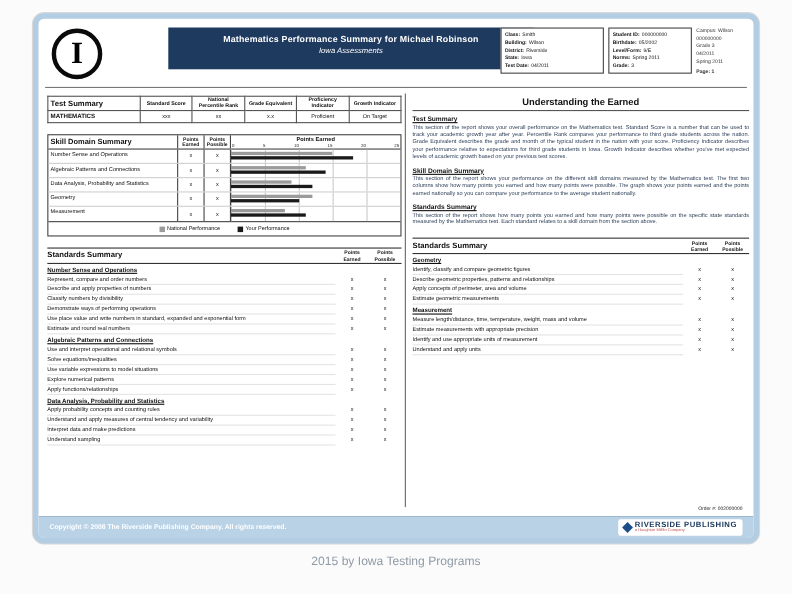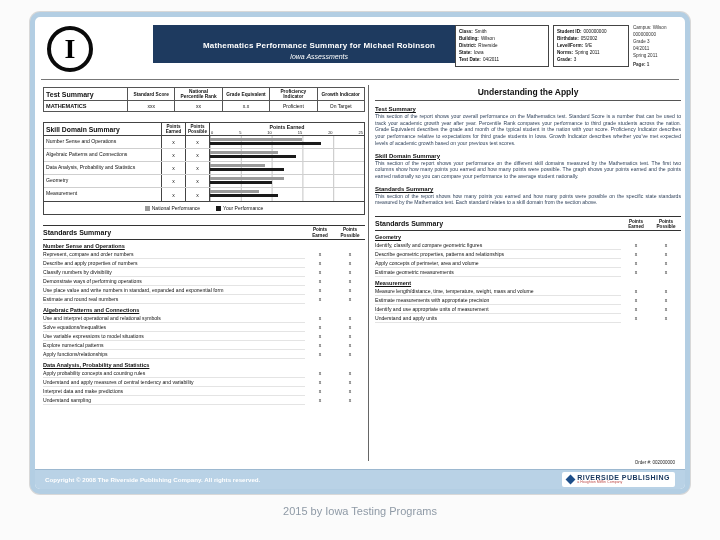--- a/index.html
+++ b/index.html
@@ -8,21 +8,21 @@
 
   .doc{position:absolute;left:30px;top:12px;width:660px;height:482px;background:#fff;
        border:5px solid #b3cee3;border-radius:10px;box-shadow:0 0 0 1px #d8d8d8}
   .doc-inner{position:absolute;inset:0}
 
   
   .logo{position:absolute;left:12px;top:9px;width:46px;height:46px;border:4px solid #0a0a0a;border-radius:50%;
         background:#fff;display:flex;align-items:center;justify-content:center;
         font-family:"Liberation Serif",serif;font-weight:bold;font-size:28px;color:#000}
   .title-bar{position:absolute;left:118px;top:8px;width:332px;height:38px;background:#1e3a5f;color:#fff;
-             text-align:center;padding-top:16px}
+             text-align:center;padding-top:6px}
   .title-bar .t{font-size:8px;font-weight:bold;letter-spacing:.2px}
   .title-bar .s{font-size:7px;font-style:italic;margin-top:3px}
   .info-box{position:absolute;top:8px;border:1px solid #444;padding:2px 3px;font-size:4.6px;line-height:1.55;background:#fff}
   #info1{left:420px;width:94px}
   #info2{left:518px;width:76px}
   .meta{position:absolute;left:598px;top:7px;width:52px;font-size:4.6px;line-height:1.55;color:#333}
   .info-row{display:flex;gap:2px}
   .info-label{font-weight:bold;white-space:nowrap}
   .page-label{font-weight:bold;margin-top:1px}
   .header-rule{position:absolute;left:6px;right:6px;top:62px;height:1px;background:#777}
@@ -349,21 +349,21 @@
               <div class="st-item">
                 <span class="lbl">Understand sampling</span>
                 <span class="v">x</span>
                 <span class="v">x</span>
               </div>
             </div>
         </div>
       </div>
 
       <div class="right-col">
-        <div class="ur-head">Understanding the Apply</div>
+        <div class="ur-head">Understanding the Earned</div>
         <div id="ur-secs">
             <div class="ur-sec">
               <div class="ur-title">Test Summary</div>
               <div class="ur-body">This section of the report shows your overall performance on the Mathematics test. Standard Score is a number that can be used to track your academic growth year after year. Percentile Rank compares your performance to third grade students across the nation. Grade Equivalent describes the grade and month of the typical student in the nation with your score. Proficiency Indicator describes your performance relative to expectations for third grade students in Iowa. Growth Indicator describes whether you've met expected levels of academic growth based on your previous test scores.</div>
             </div>
             <div class="ur-sec">
               <div class="ur-title">Skill Domain Summary</div>
               <div class="ur-body">This section of the report shows your performance on the different skill domains measured by the Mathematics test. The first two columns show how many points you earned and how many points were possible. The graph shows your points earned and the points earned nationally so you can compare your performance to the average student nationally.</div>
             </div>
             <div class="ur-sec">

